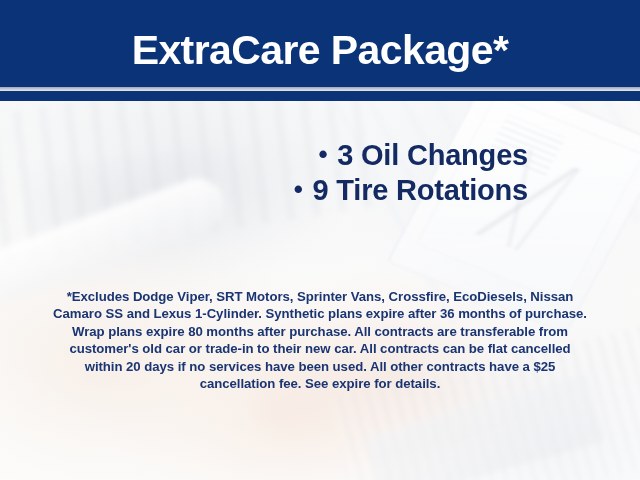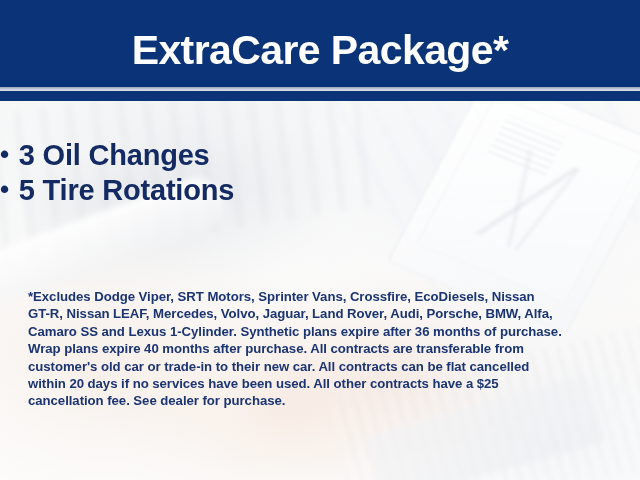--- a/index.html
+++ b/index.html
@@ -213,21 +213,21 @@
     height: 4px;
     background: linear-gradient(180deg, #9aa6bd 0%, #c8cedb 55%, #e2e4e6 100%);
   }
 
   
   .benefits {
     position: absolute;
     left: 0;
     top: 138px;
     width: 528px;
-    text-align: left;
+    text-align: right;
   }
   .benefit-line {
     color: #132a63;
     font-size: 29px;
     font-weight: bold;
     line-height: 35px;
     letter-spacing: -0.2px;
     white-space: nowrap;
   }
   .benefit-line .bullet {
@@ -237,20 +237,21 @@
     top: -2px;
     margin-right: 2px;
   }
 
   
   .disclaimer {
     position: absolute;
     left: 28px;
     top: 288px;
     width: 584px;
+    text-align: center;
     color: #1b3573;
     font-size: 13.2px;
     font-weight: bold;
     line-height: 17.4px;
     letter-spacing: -0.05px;
   }
   .disclaimer p {
     margin: 0;
   }
 </style>
@@ -282,27 +283,26 @@
   </div>
   <div class="header-underline"></div>
 
   <div class="benefits">
     <div class="benefit-line">
       <span class="bullet">•</span>
       <span>3 Oil Changes</span>
     </div>
     <div class="benefit-line">
       <span class="bullet">•</span>
-      <span>5 Tire Rotations</span>
+      <span>9 Tire Rotations</span>
     </div>
   </div>
 
   <div class="disclaimer">
     <p>*Excludes Dodge Viper, SRT Motors, Sprinter Vans, Crossfire, EcoDiesels, Nissan</p>
-    <p>GT-R, Nissan LEAF, Mercedes, Volvo, Jaguar, Land Rover, Audi, Porsche, BMW, Alfa,</p>
     <p>Camaro SS and Lexus 1-Cylinder. Synthetic plans expire after 36 months of purchase.</p>
-    <p>Wrap plans expire 40 months after purchase. All contracts are transferable from</p>
+    <p>Wrap plans expire 80 months after purchase. All contracts are transferable from</p>
     <p>customer's old car or trade-in to their new car. All contracts can be flat cancelled</p>
     <p>within 20 days if no services have been used. All other contracts have a $25</p>
-    <p>cancellation fee. See dealer for purchase.</p>
+    <p>cancellation fee. See expire for details.</p>
   </div>
 
 </div>
 
 </body></html>

